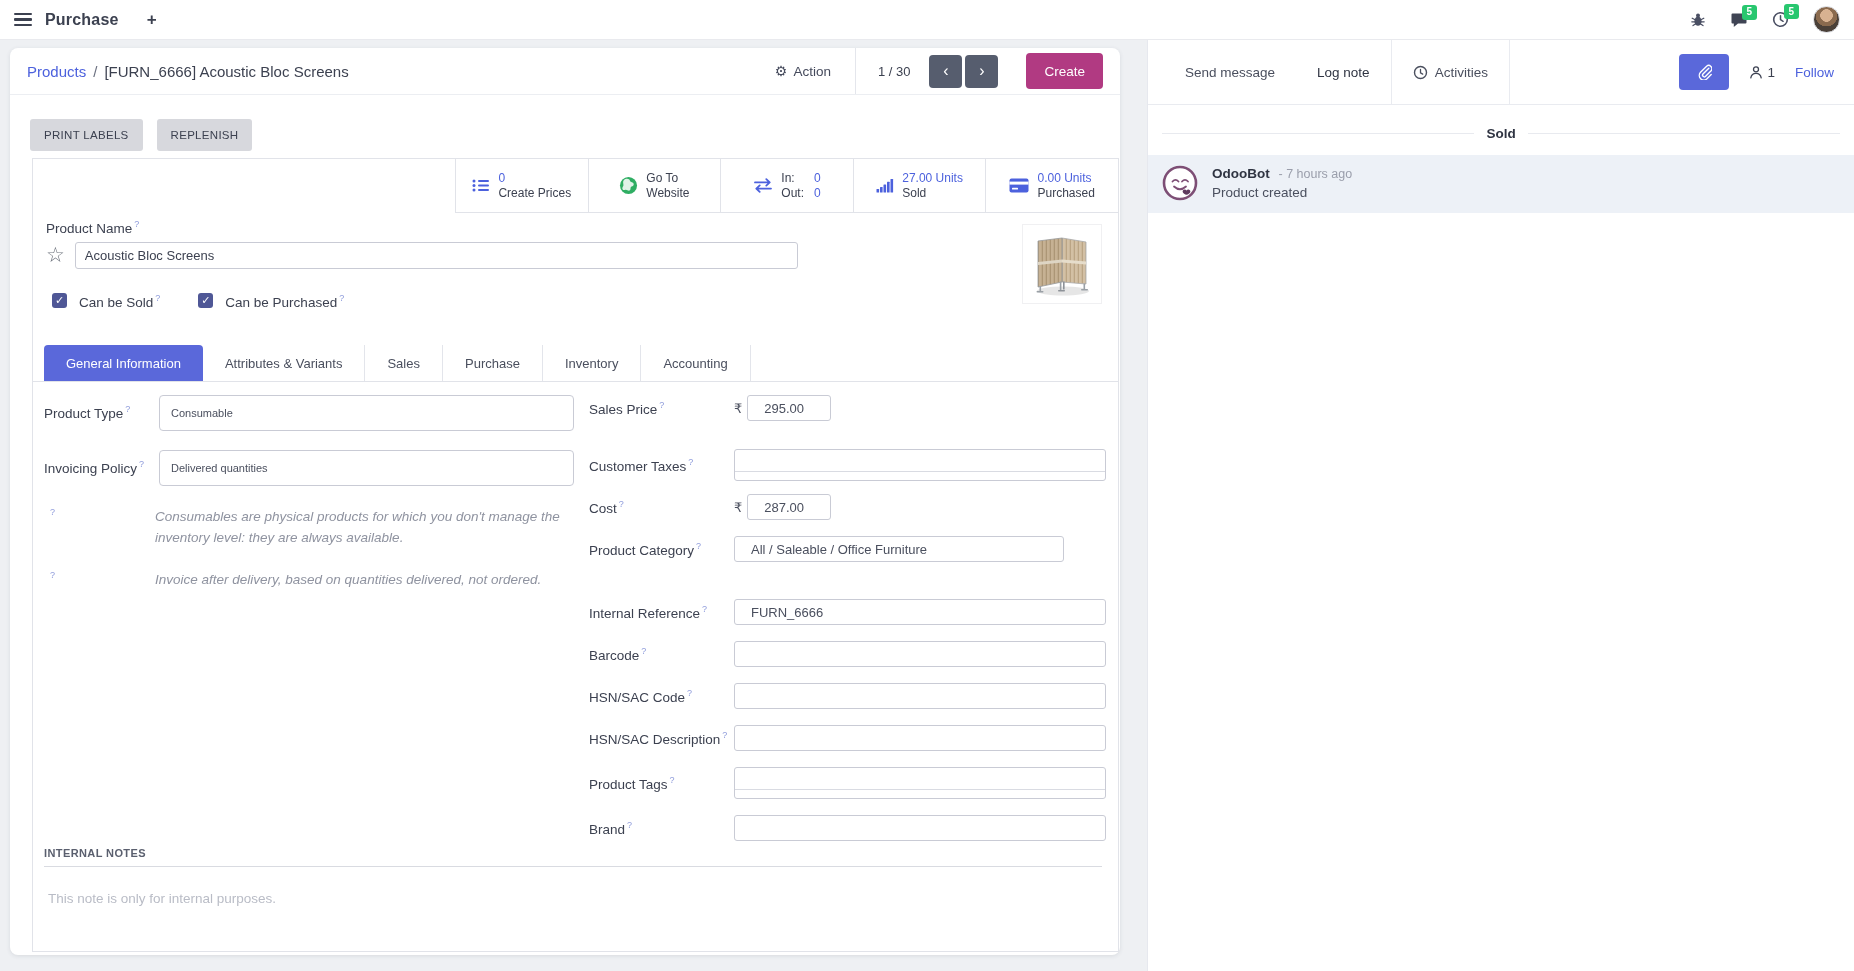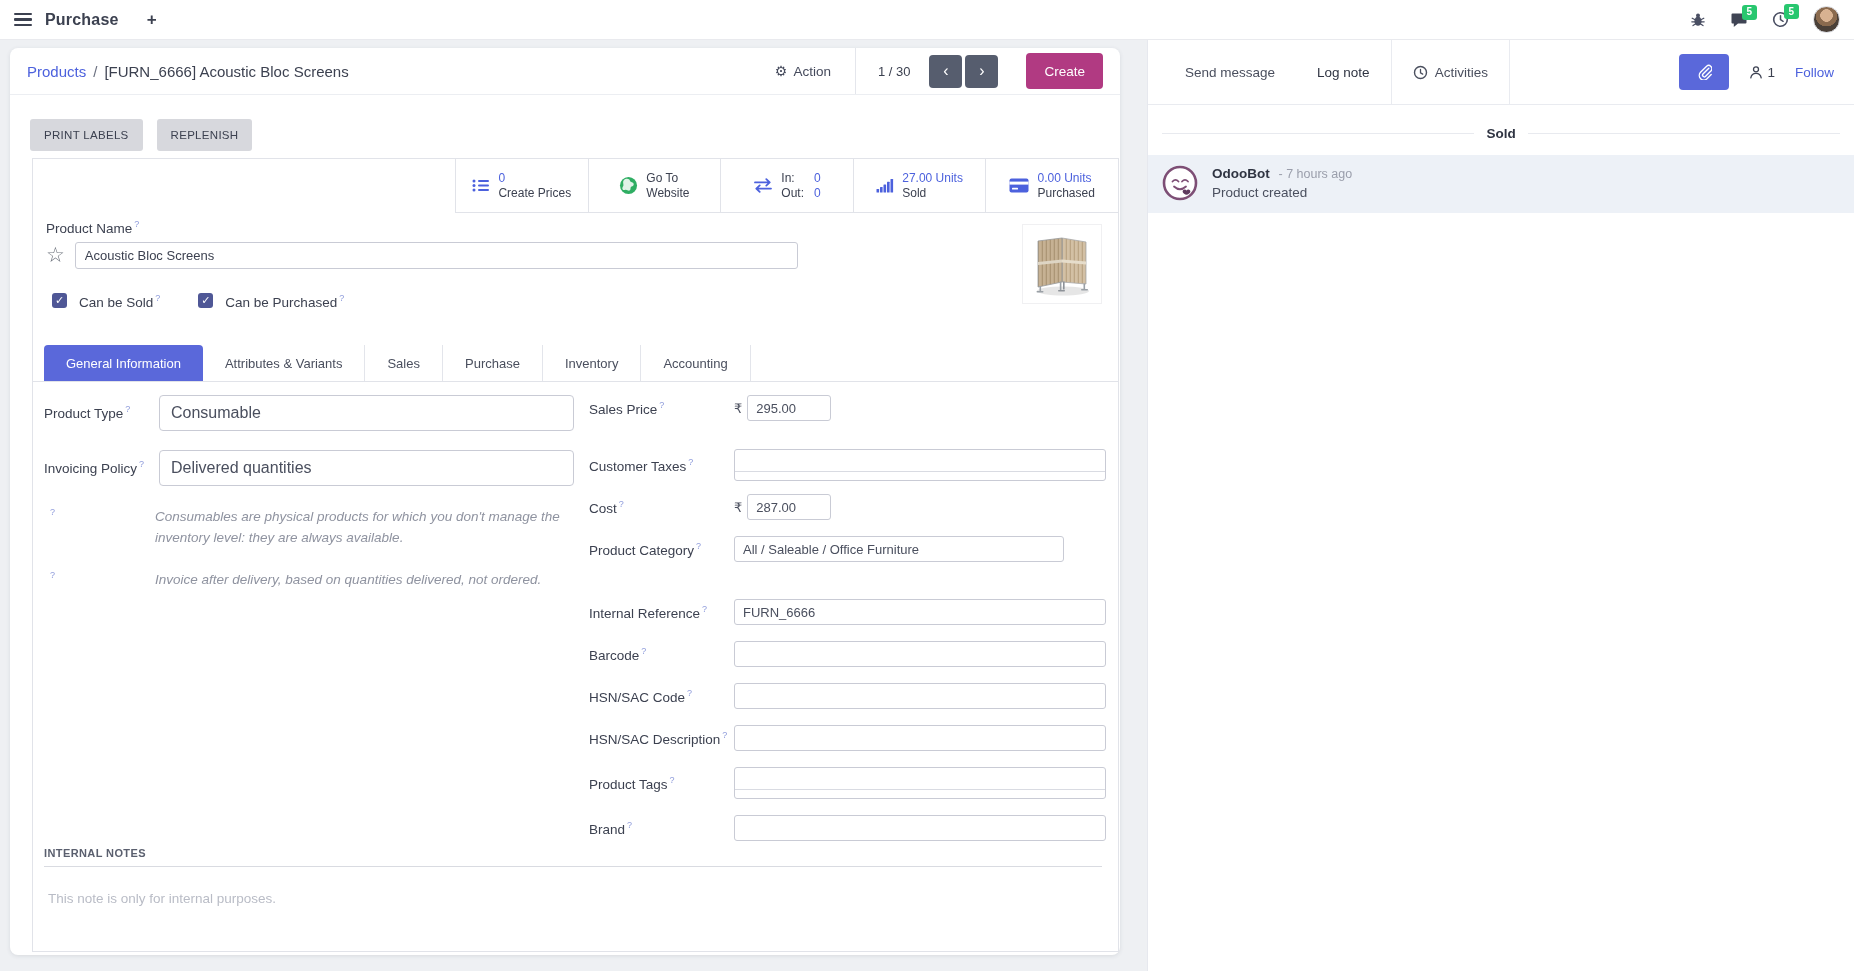--- a/index.html
+++ b/index.html
@@ -80,31 +80,31 @@
   .tab { display:flex; align-items:center; padding:0 22px; font-size:13px; color:#4a4f5e;
     border-right:1px solid #e3e5eb; cursor:pointer; white-space:nowrap; }
   .tab.active { background:#5a68da; color:#fff; border-radius:4px 4px 0 0; border-right:none; }
   .tabs-underline { position:absolute; left:0; right:0; top:222px; border-bottom:1px solid #e1e3e9; }
 
   
   .col-left { position:absolute; left:11px; top:236px; width:530px; }
   .frow { display:flex; margin-bottom:19px; }
   .flabel { width:115px; padding-top:9px; font-size:13.5px; color:#3c4150; flex-shrink:0; }
   .fselect { width:420px; height:36px; border:1px solid #c9cbd5; border-radius:4px; padding:0 11px;
-    font-size:16px; color:#4a4f5e; font-family:inherit; background:#fff; }
+    font-size:11px; color:#4a4f5e; font-family:inherit; background:#fff; }
   .hrow { display:flex; margin-top:21px; }
   .hq { width:111px; flex-shrink:0; padding-left:4px; }
   .htext { width:405px; font-style:italic; color:#8f93a0; font-size:13.5px; line-height:1.55; }
 
   .col-right { position:absolute; left:556px; top:236px; width:530px; }
   .rrow { display:flex; align-items:center; margin-bottom:16px; }
   .rrow.tall { align-items:flex-start; }
   .rlabel { width:145px; font-size:13.5px; color:#3c4150; flex-shrink:0; }
   .cur { font-family:"DejaVu Sans",sans-serif; font-size:13px; color:#4a4f5e; margin-right:5px; }
-  .inp { height:26px; border:1px solid #c9cbd5; border-radius:3px; padding:0 8px; font-size:13px;
+  .inp { height:26px; border:1px solid #c9cbd5; border-radius:3px; padding:0 16px; font-size:13px;
     color:#4a4f5e; font-family:inherit; background:#fff; }
   .inp.money { width:84px; }
   .inp.mid { width:330px; }
   .inp.wide { width:372px; }
   .tagbox { width:372px; height:32px; border:1px solid #c9cbd5; border-radius:3px; position:relative; background:#fff; cursor:text; }
   .tagbox .tagline { position:absolute; left:0; right:0; bottom:8px; border-top:1px solid #d9dbe2; }
 
   
   .notes { position:absolute; left:11px; right:16px; top:688px; }
   .notes-title { font-size:11px; font-weight:700; letter-spacing:.4px; color:#5a5f6e;

